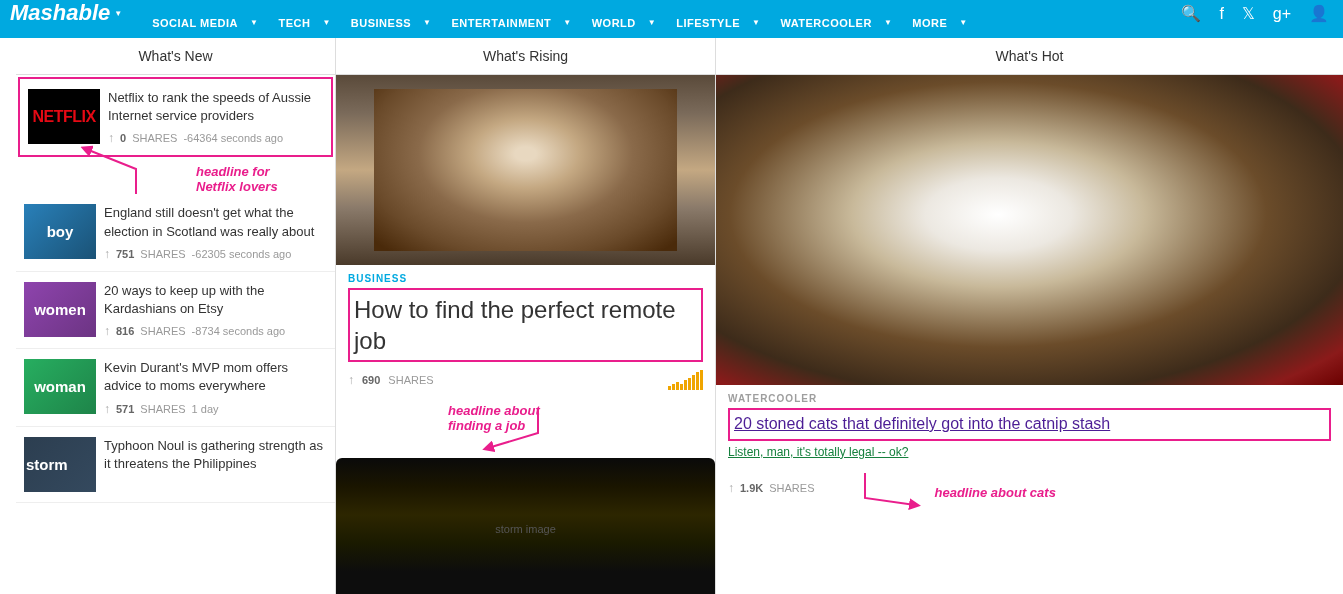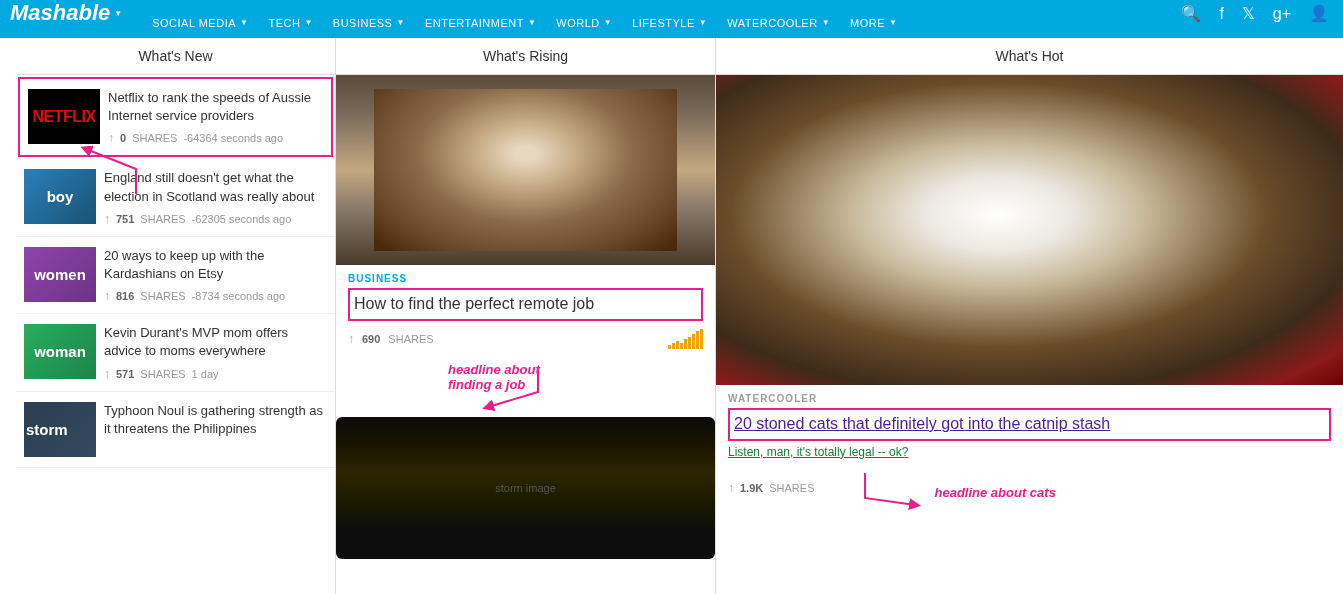--- a/index.html
+++ b/index.html
@@ -26,27 +26,27 @@
     }
     #nav .nav-items {
       display: flex;
       align-items: center;
       gap: 0;
       flex: 1;
     }
     #nav .nav-item {
       color: white;
       font-size: 11px;
-      font-weight: normal;
+      font-weight: bold;
       text-transform: uppercase;
       padding: 0 10px;
       height: 45px;
       display: flex;
       align-items: center;
-      gap: 4px;
+      gap: 12px;
       cursor: pointer;
       letter-spacing: 0.5px;
     }
     #nav .nav-icons {
       display: flex;
       align-items: center;
       gap: 10px;
       margin-left: auto;
     }
     #nav .nav-icon-btn {
@@ -136,21 +136,21 @@
     }
     .rising-category {
       font-size: 10px;
       font-weight: bold;
       color: #00a9e0;
       text-transform: uppercase;
       letter-spacing: 1px;
       margin-bottom: 4px;
     }
     .rising-title {
-      font-size: 16px;
+      font-size: 24px;
       color: #333;
       line-height: 1.3;
       margin-bottom: 8px;
       border: 2px solid #e91e8c;
       padding: 4px;
     }
     .rising-meta {
       display: flex;
       align-items: center;
       gap: 8px;
@@ -353,20 +353,21 @@
 
     <div style="padding: 0 8px 0 80px; position:relative;">
       <svg width="220" height="60" style="position:absolute; left:0; top:-20px; pointer-events:none;">
         <defs>
             <marker id="arr1" markerWidth="6" markerHeight="6" refX="3" refY="3" orient="auto">
               <path d="M0,0 L6,3 L0,6 Z" fill="#e91e8c"></path>
             </marker>
           </defs>
         <path d="M 120 55 L 120 30 L 70 10" stroke="#e91e8c" stroke-width="2" fill="none" marker-end="url(#arr1)"></path>
       </svg>
+      <div style="color:#e91e8c; font-size:13px; font-weight:bold; font-style:italic; padding-left:100px; padding-top:5px;">headline for<br>Netflix lovers</div>
     </div>
 
     <div class="news-item">
       <div class="news-thumb news-thumb-2">
         <span class="thumb-text">boy</span>
       </div>
       <div class="news-content">
         <div class="news-title">
           <span>England still doesn't get what the election in Scotland was really about</span>
         </div>

